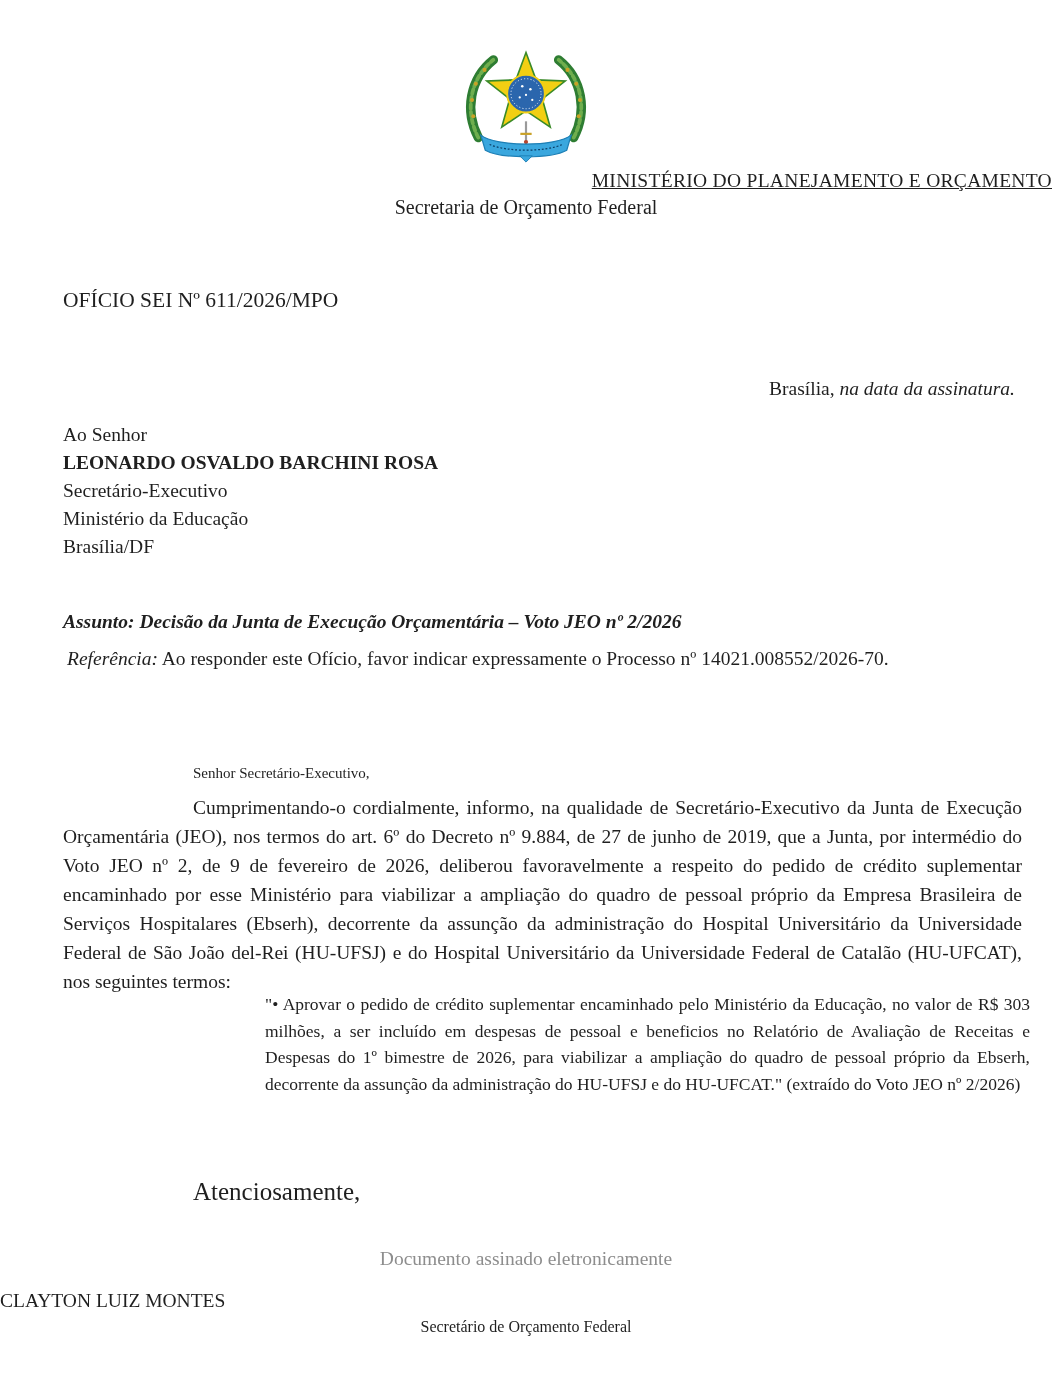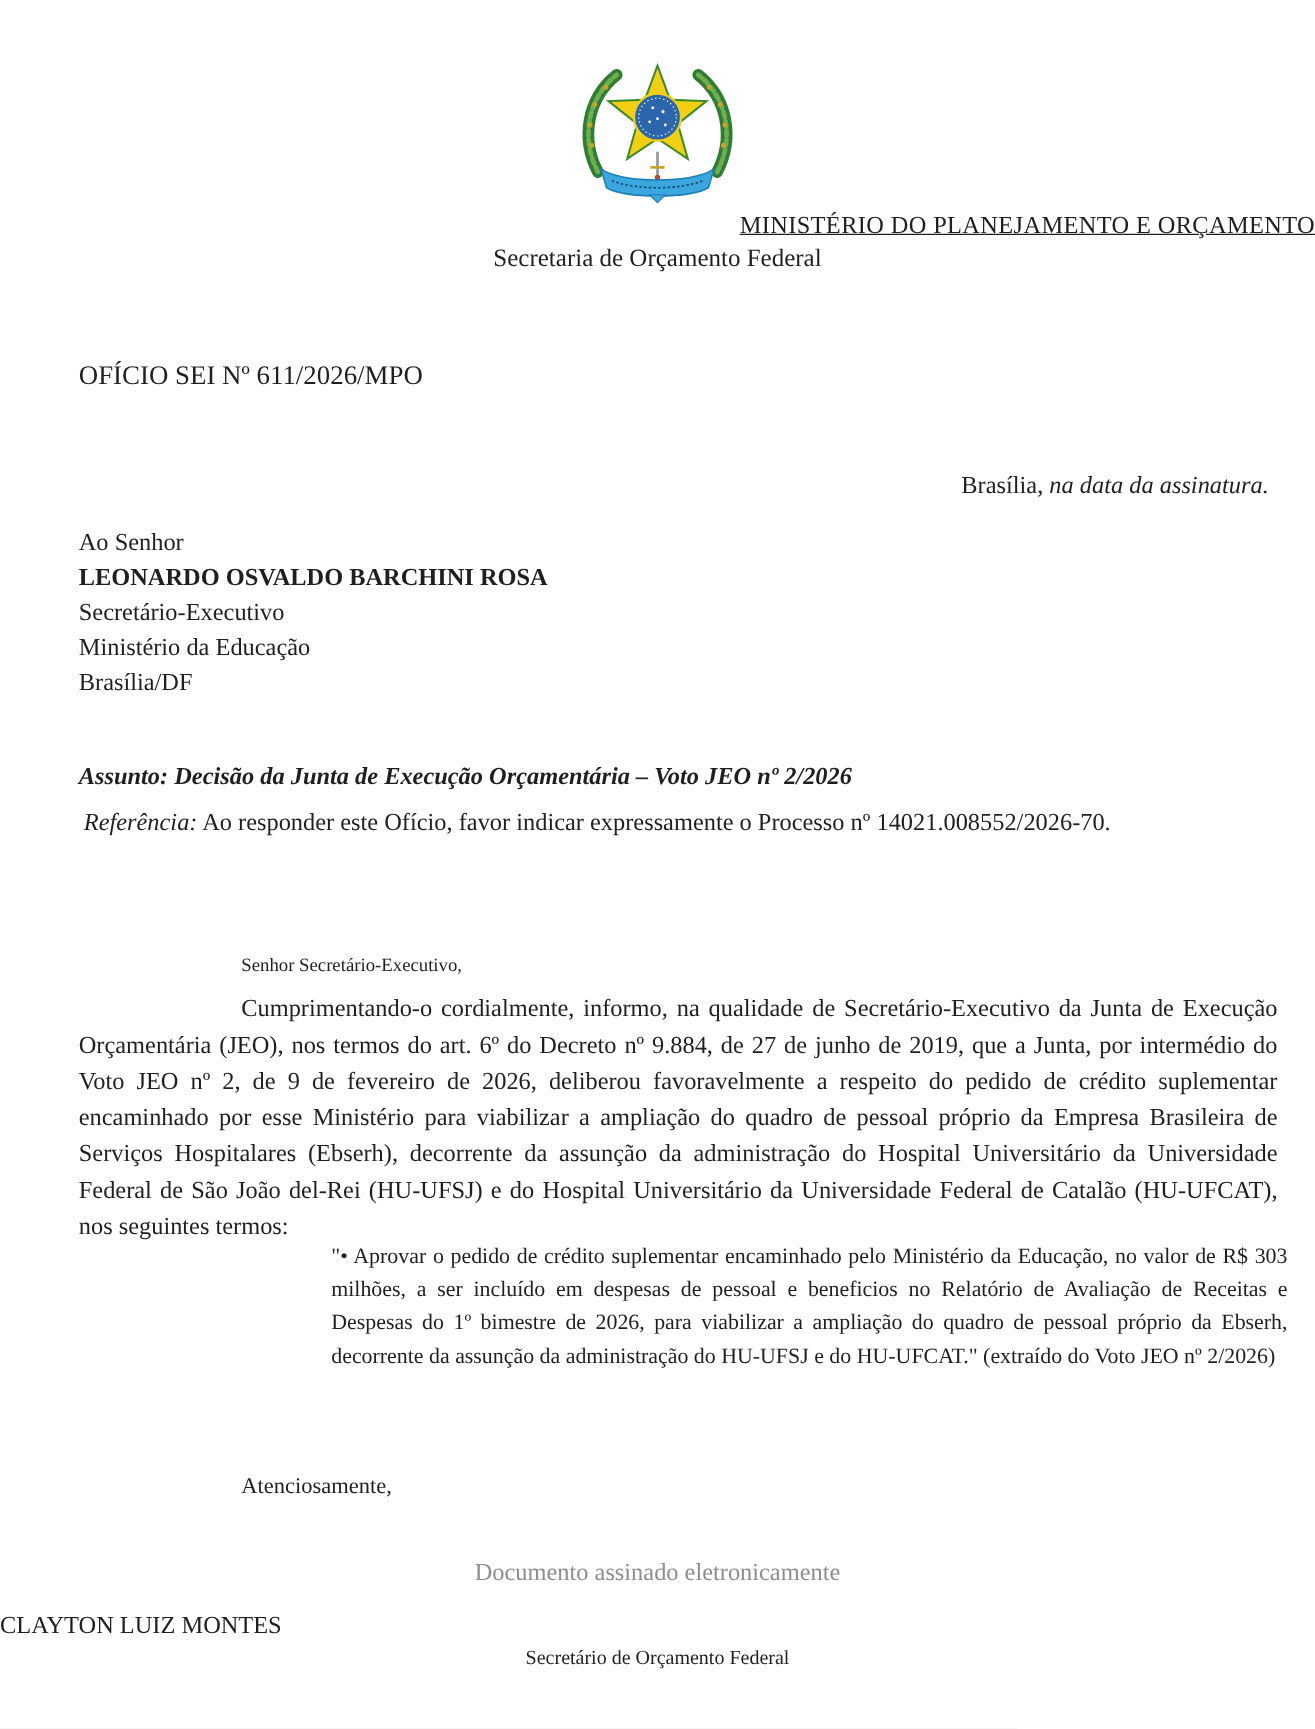--- a/index.html
+++ b/index.html
@@ -46,21 +46,21 @@
     font-size: 19.5px; line-height: 29px;
     text-align: justify; text-indent: 130px;
   }
 
   .quote {
     top: 991px; left: 265px; width: 765px;
     font-size: 17.5px; line-height: 26.5px;
     text-align: justify;
   }
 
-  .closing { top: 1178px; left: 193px; font-size: 18px; }
+  .closing { top: 1178px; left: 193px; font-size: 25px; }
 
   .sig-note {
     top: 1248px; left: 0; width: 100%;
     text-align: center; font-size: 19.5px;
     color: var(--muted-color, #8d8d8d);
   }
   .sig-name { top: 1290px; left: 0; width: 100%; text-align: left; font-size: 19.5px; }
   .sig-role { top: 1318px; left: 0; width: 100%; text-align: center; font-size: 16px; }
 </style>
 </head>

